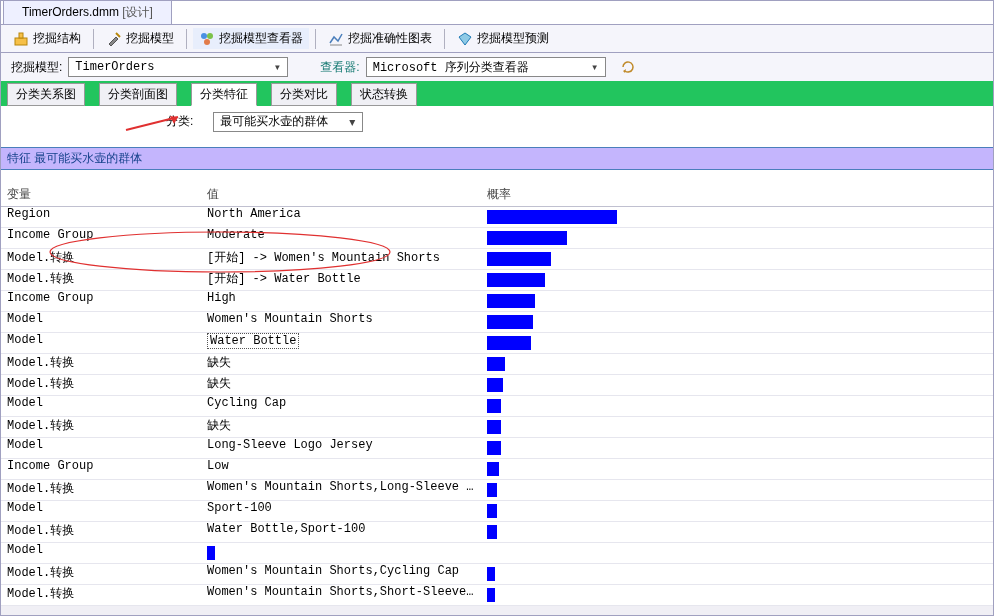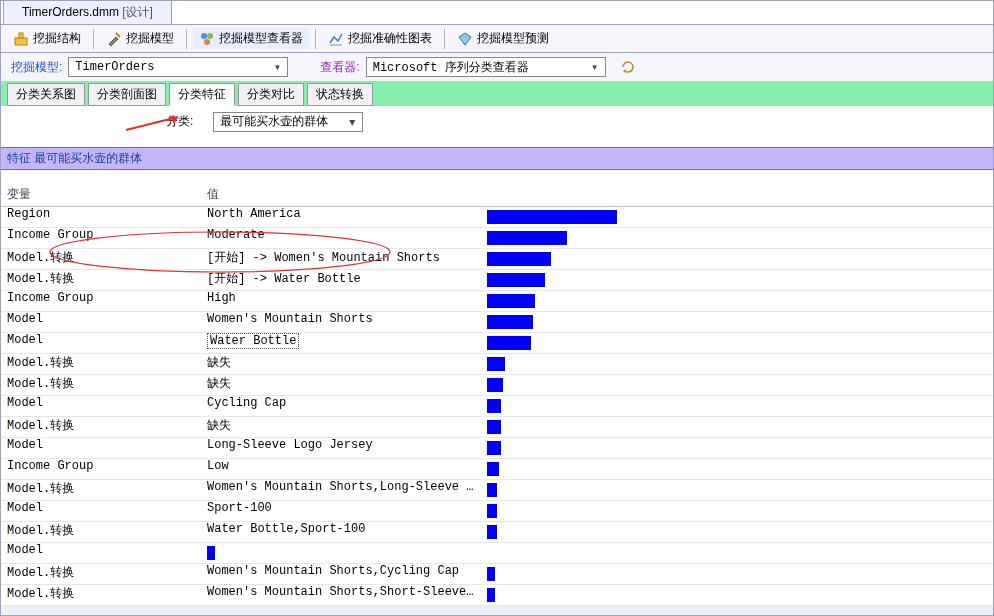--- a/index.html
+++ b/index.html
@@ -66,22 +66,22 @@
     padding: 0 2px 0 6px;
     font-family: "Courier New", monospace;
     font-size: 12px;
   }
   .combo-arrow {
     width: 16px; text-align: center; color:#444; margin-left: 6px;
   }
   .sub-tabs {
     display: flex;
     padding: 2px 6px 0 6px;
-    gap: 4px;
-    background: #86efac;
+    gap: 15px;
+    background: #22c55e;
   }
   .sub-tab {
     border: 1px solid #999;
     background: #f0f0f5;
     padding: 2px 8px;
     margin-right: -1px;
     cursor: pointer;
     position: relative;
   }
   .sub-tab.active {
@@ -205,27 +205,27 @@
     <span class="icon">
       <svg width="16" height="16">
           <polygon points="8,2 14,6 8,14 2,6" fill="#8ecae6" stroke="#207bb5"></polygon>
         </svg>
     </span>
     <span>挖掘模型预测</span>
   </div>
 </div>
 
 <div class="param-row">
-  <span style="color:#1d4ed8;">挖掘模型:</span>
+  <span style="color:#000000;">挖掘模型:</span>
   <div class="combo" style="width:220px;gap:39px;">
     <span>TimerOrders</span>
     <span class="combo-arrow" style="margin-left:auto;">▾</span>
   </div>
   <span style="width:20px;"></span>
-  <span style="color:#a21caf;">查看器:</span>
+  <span style="color:#0f766e;">查看器:</span>
   <div class="combo" style="width:240px;">
     <span>Microsoft 序列分类查看器</span>
     <span class="combo-arrow" style="margin-left:auto;">▾</span>
   </div>
   <span class="icon" style="margin-left:8px;cursor:pointer;">
     <svg width="16" height="16">
         <path d="M3 8a5 5 0 1 1 2 4" fill="none" stroke="#c08a2a" stroke-width="1.5"></path>
         <polygon points="3,12 6,10 5,14" fill="#c08a2a"></polygon>
       </svg>
   </span>
@@ -249,20 +249,21 @@
 
 <div style="height:10px;background:#fff;"></div>
 
 <div class="section-header">
   <span>特征 最可能买水壶的群体</span>
 </div>
 
 <div class="grid-head">
   <div class="col-var">变量</div>
   <div class="col-val">值</div>
+  <div class="col-prob" style="padding-left:6px;">概率</div>
 </div>
 
 <div class="grid-body" id="grid-body">
     <div class="row">
       <div class="col-var">Region</div>
       <div class="col-val">North America</div>
       <div class="bar-cell">
         <div class="bar" style="width: 130px;"></div>
       </div>
     </div>

